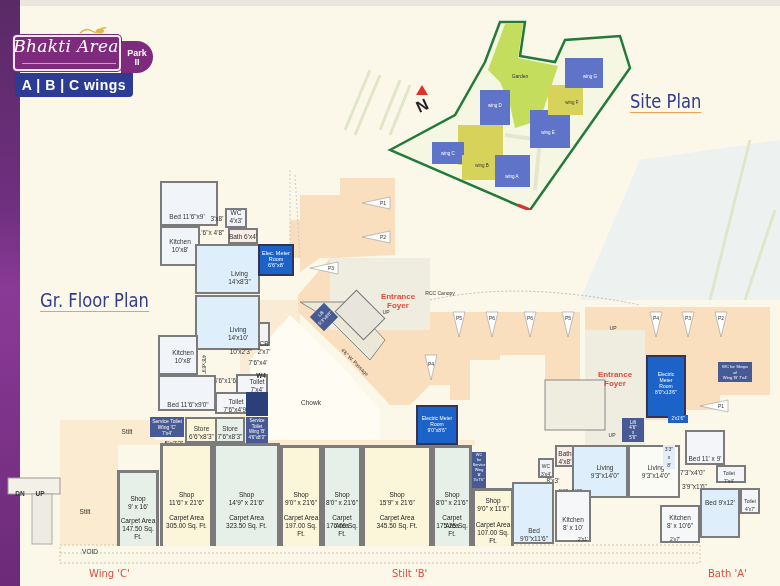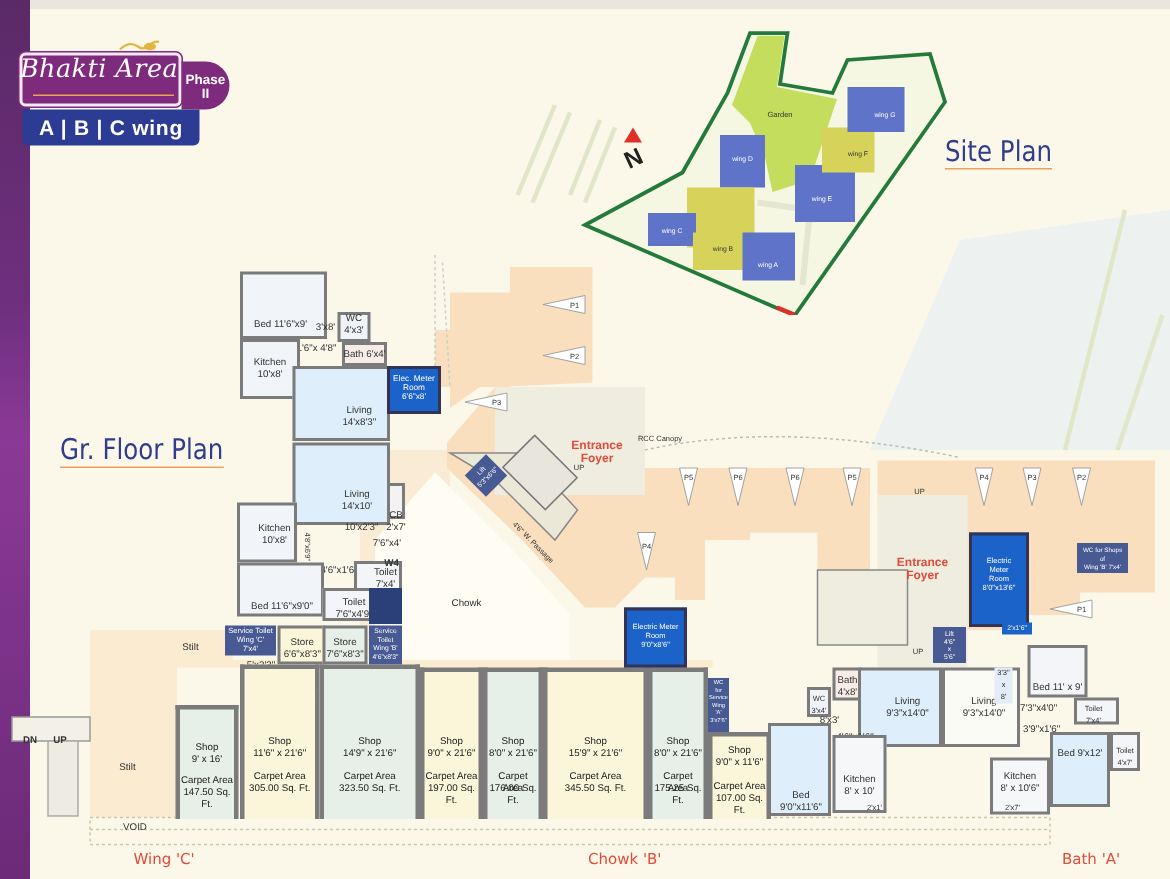--- a/index.html
+++ b/index.html
@@ -42,24 +42,24 @@
 </svg>
 
 <svg class="abs lamp" viewBox="0 0 30 10">
   <path d="M2 8 Q8 2 14 6 Q18 9 22 5 Q25 2 28 3" stroke="#e2b640" stroke-width="1.5" fill="none"></path>
   <ellipse cx="22" cy="6" rx="4" ry="2.5" fill="#e2b640"></ellipse>
 </svg>
 <div class="abs logo-box"></div>
 <div class="abs logo-title">Bhakti Area</div>
 <div class="abs logo-underline"></div>
 <div class="abs phase-badge">
-  <div>Phase</div>
+  <div>Park</div>
   <div>II</div>
 </div>
-<div class="abs wings-bar">A | B | C wing</div>
+<div class="abs wings-bar">A | B | C wings</div>
 
 <div class="abs title-lg site">Site Plan</div>
 <div class="abs title-lg floor">Gr. Floor Plan</div>
 
 <svg class="abs" style="left:340px;top:10px;" width="300" height="200" viewBox="0 0 300 200">
 
   <path d="M5 120 L30 60 M15 125 L40 65 M40 120 L60 70 M50 125 L70 75" stroke="#e2e6c8" stroke-width="3" fill="none"></path>
 
   <polygon points="50,140 115,105 145,52 160,12 185,12 180,46 215,52 225,30 280,26 290,58 190,200 177,195" fill="#f5f7e2" stroke="#237a3a" stroke-width="2.5"></polygon>
 
@@ -358,14 +358,14 @@
 <div class="label" style="left:702px;top:499px;width:36px;">Bed 9'x12'</div>
 <div class="room" style="left:740px;top:488px;width:20px;height:26px;background:#f3f5f8;"></div>
 <div class="label" style="left:740px;top:497px;width:20px;font-size:5px;">Toilet
 4'x7'</div>
 <div class="room" style="left:660px;top:505px;width:40px;height:38px;background:#f5f7f9;"></div>
 <div class="label" style="left:662px;top:514px;width:36px;">Kitchen
 8' x 10'6"</div>
 <div class="label" style="left:668px;top:535px;width:14px;font-size:5px;">2'x7'</div>
 
 <div class="abs wing-label" style="left:89px;top:568px;">Wing 'C'</div>
-<div class="abs wing-label" style="left:392px;top:568px;">Chowk 'B'</div>
+<div class="abs wing-label" style="left:392px;top:568px;">Stilt 'B'</div>
 <div class="abs wing-label" style="left:708px;top:568px;">Bath 'A'</div>
 
 </body></html>

